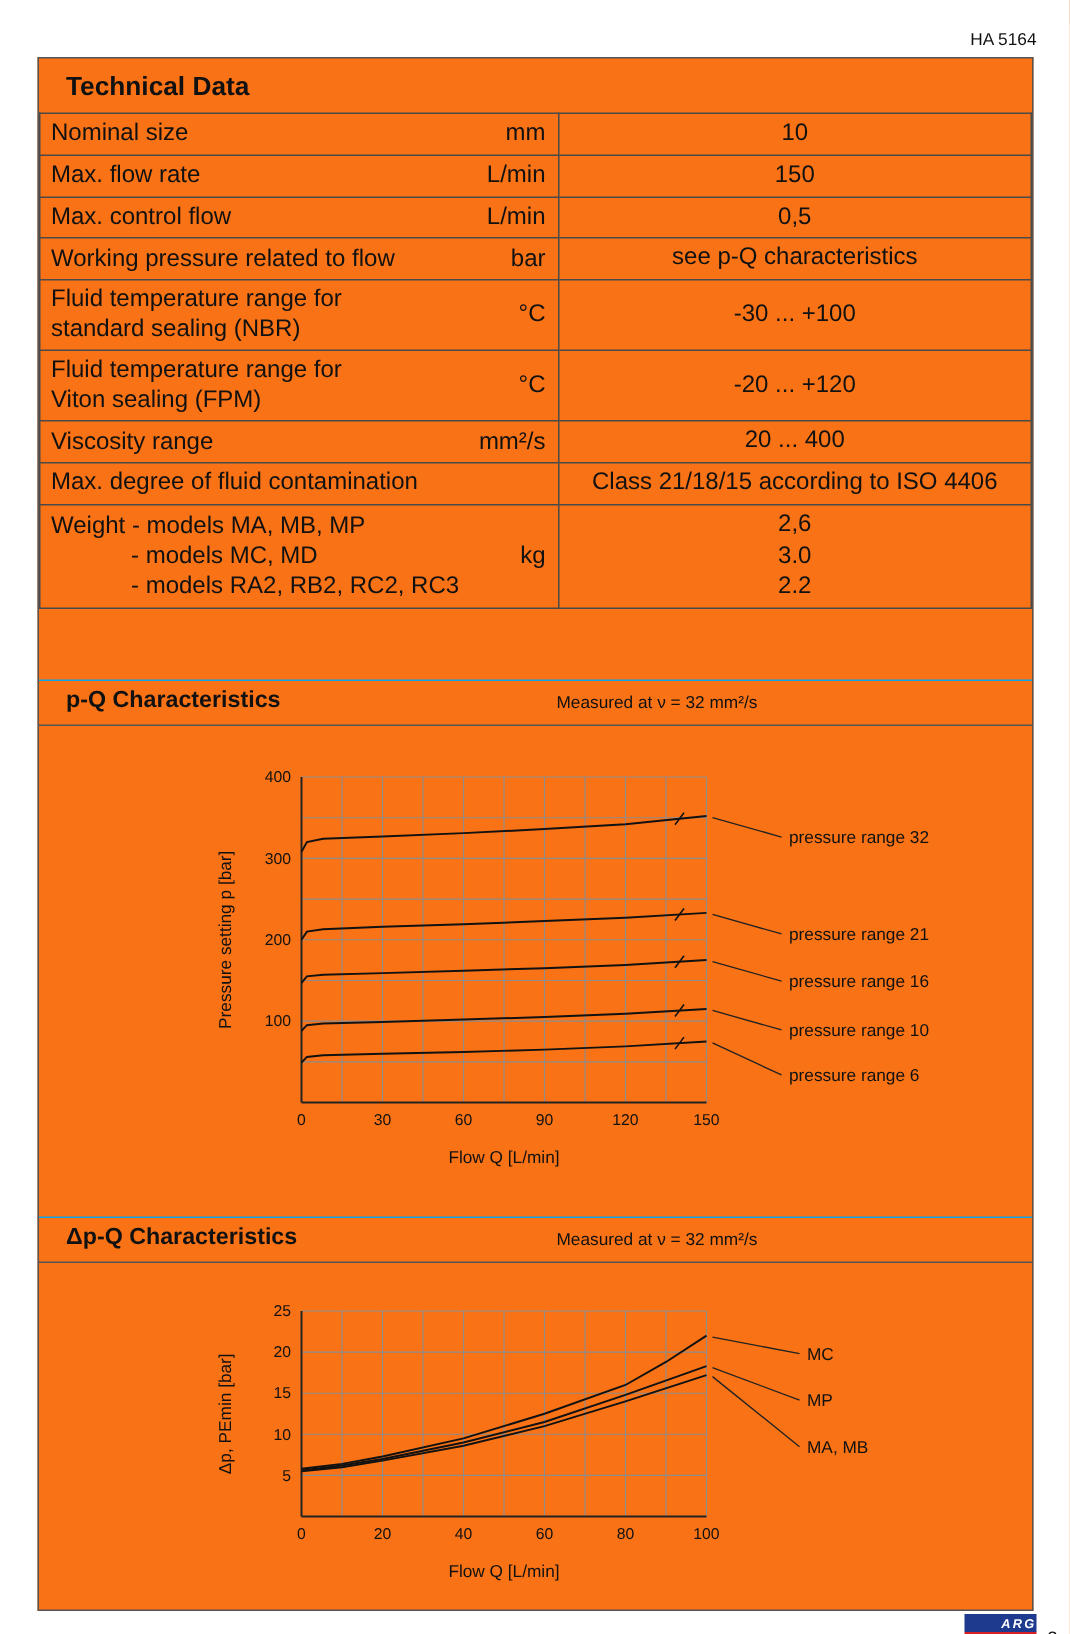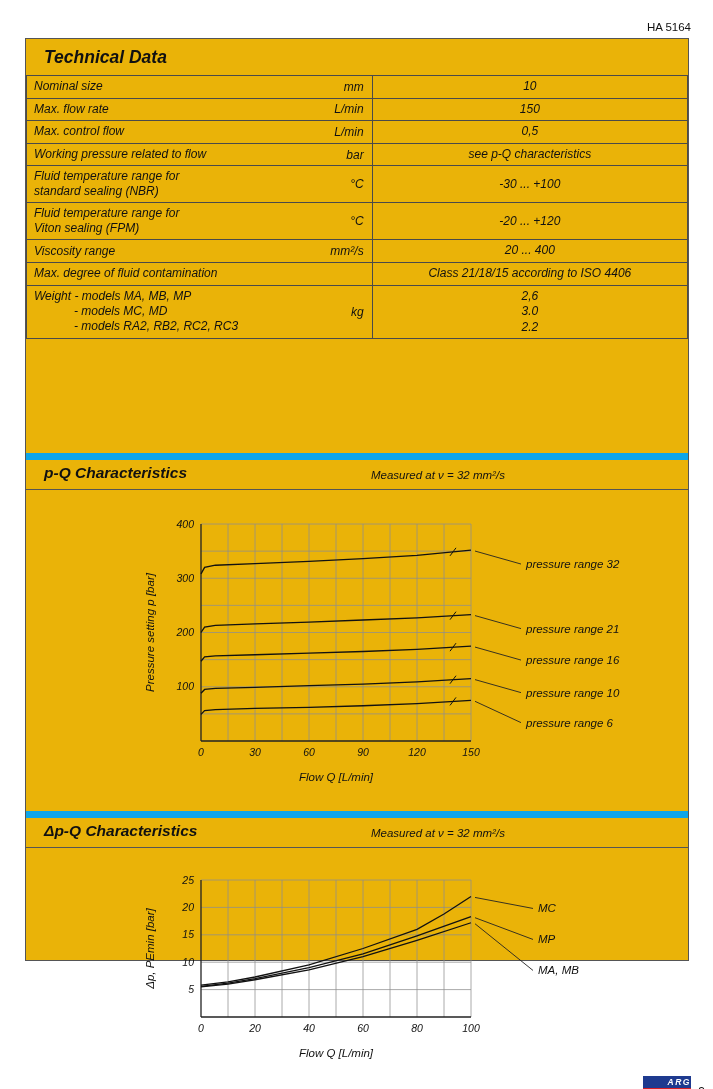--- a/index.html
+++ b/index.html
@@ -12,43 +12,42 @@
     color: #111;
     overflow: hidden;
     margin-top: 16px;
   }
   .ha-code {
     position: absolute; top: 5px; right: 22px;
     font-size: 11.5px;
   }
   .sheet {
     position: absolute; left: 25px; top: 22px;
-    width: 664px; height: 923px;
+    width: 664px; height: 1036px;
     border: 1px solid #555;
-    background: #eab308;
-    font-style: italic;
+    background: #f97316;
   }
   
   .sec-technical { height: 414px; }
   .td-title {
     margin: 0; padding: 8px 18px 7px;
     font-size: 17.5px; font-weight: bold;
   }
   table.tech {
     width: 100%; border-collapse: collapse;
-    font-size: 12px;
+    font-size: 16px;
   }
   table.tech td { border: 1px solid #4a4a4a; padding: 3px 7px; vertical-align: middle; }
   td.name-cell { width: 52.3%; }
   .cellflex { display: flex; justify-content: space-between; align-items: center; gap: 6px; }
   .pname { white-space: pre-wrap; line-height: 1.25; }
   .punit { white-space: nowrap; padding-right: 1px; }
   td.value-cell { text-align: center; white-space: pre-line; line-height: 1.3; }
   
-  .chart-sec { border-top: 7px solid #0ea5e9; position: relative; }
+  .chart-sec { border-top: 1px solid #0ea5e9; position: relative; }
   .sec-pq  { height: 358px; }
   .sec-dpq { height: 262px; }
   .sec-head { position: relative; height: 30px; border-bottom: 1px solid #555; }
   .sec-title { position: absolute; left: 18px; top: 4px; font-size: 15.5px; font-weight: bold; }
   .sec-sub { position: absolute; left: 345px; top: 9px; font-size: 11.5px; }
   .chart-wrap { padding-top: 24px; }
   svg { display: block; }
   svg text { font-family: "Liberation Sans", sans-serif; fill: #111; }
   
   .footer {

